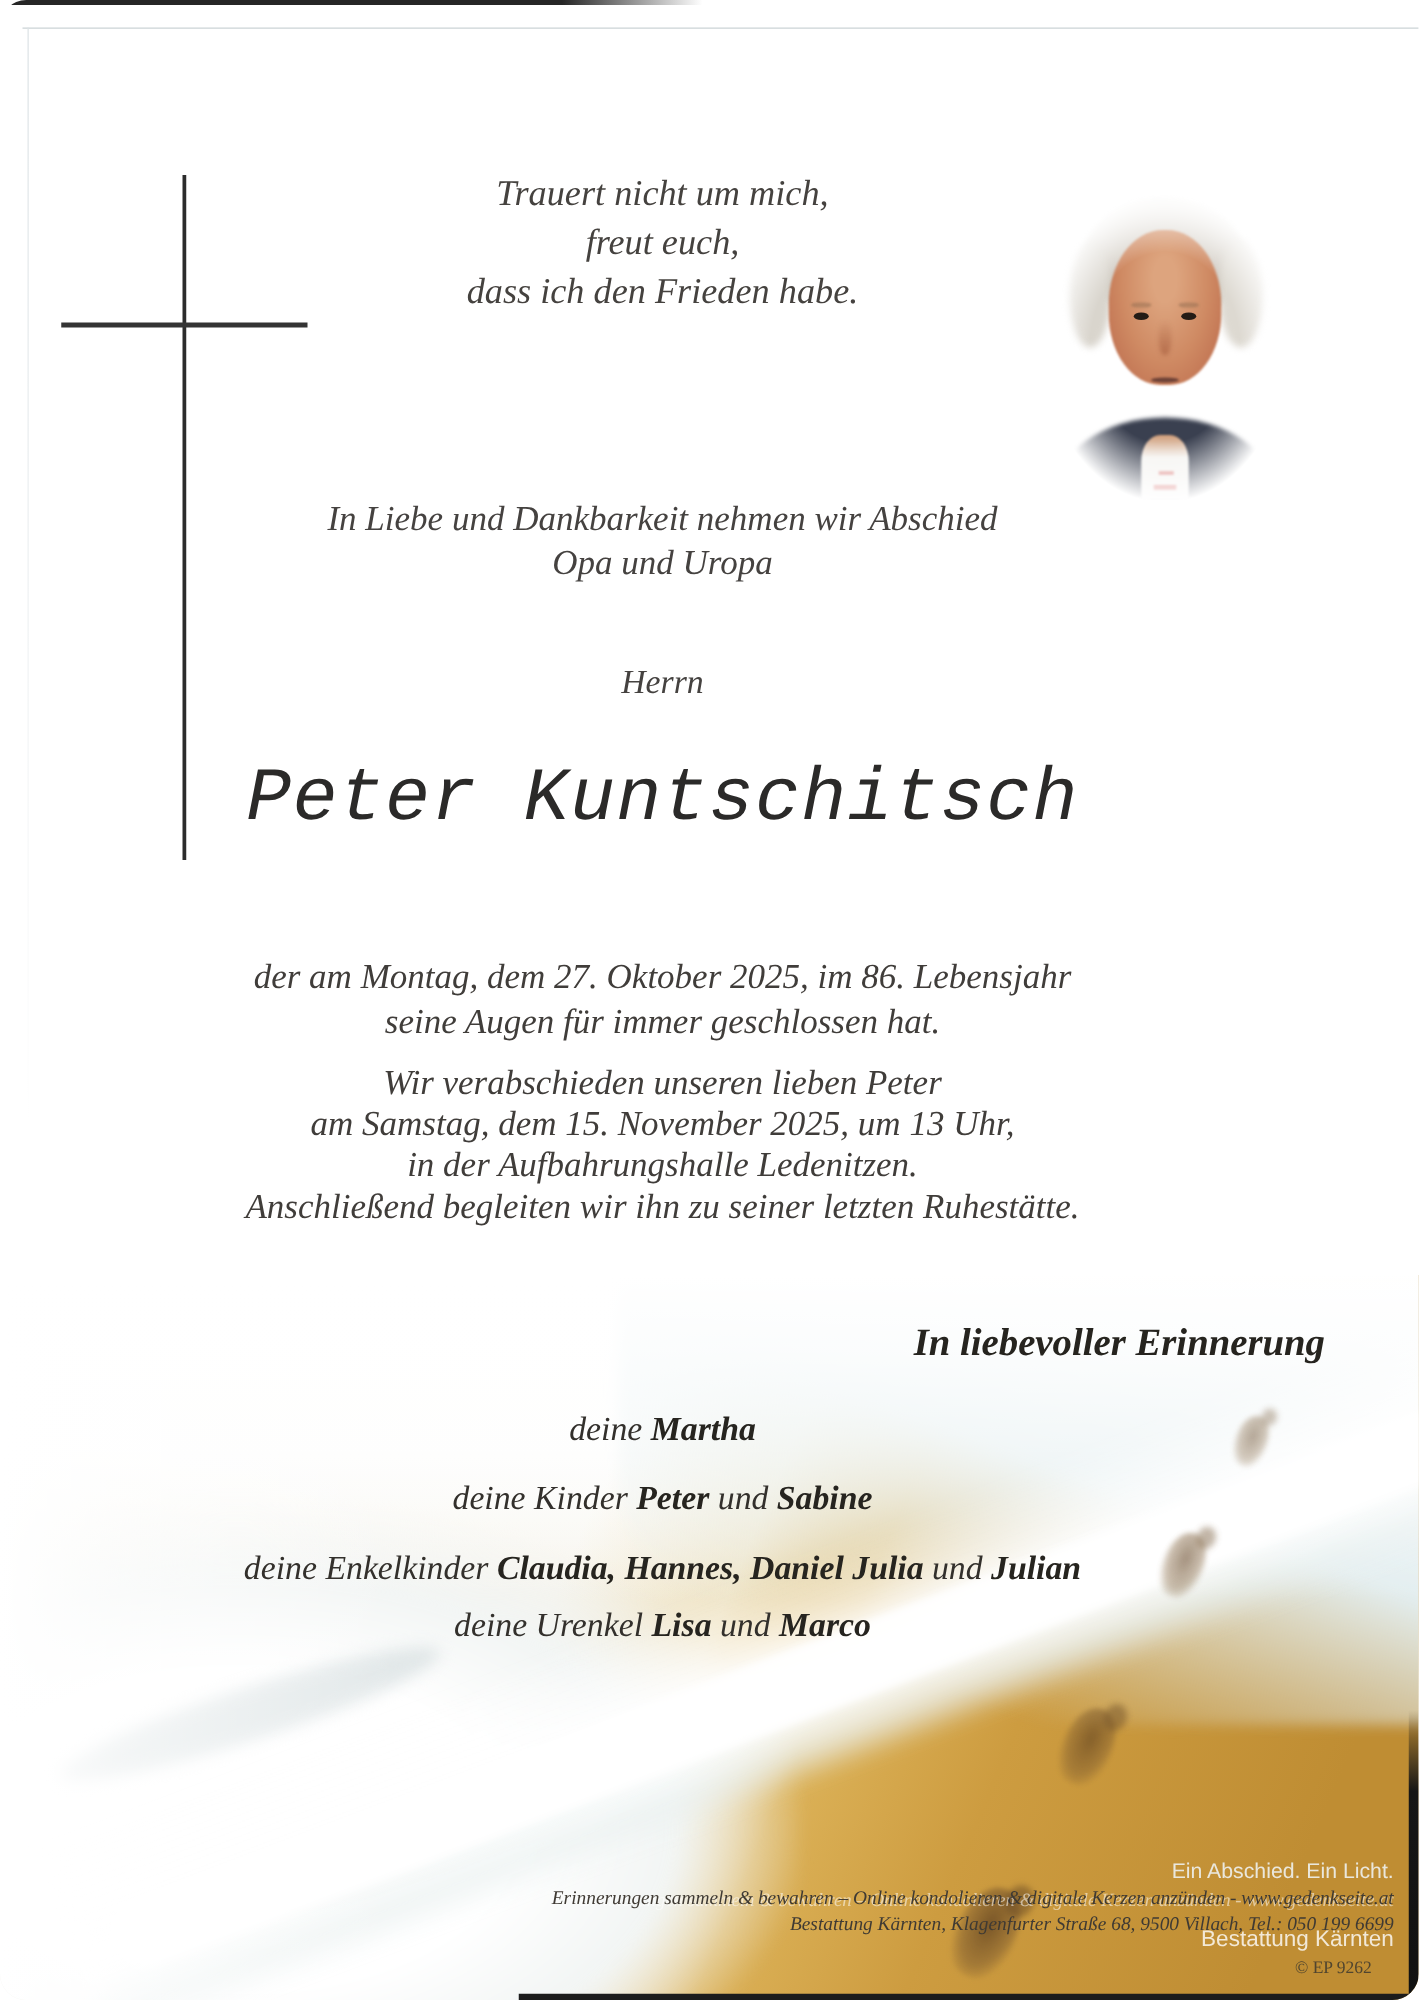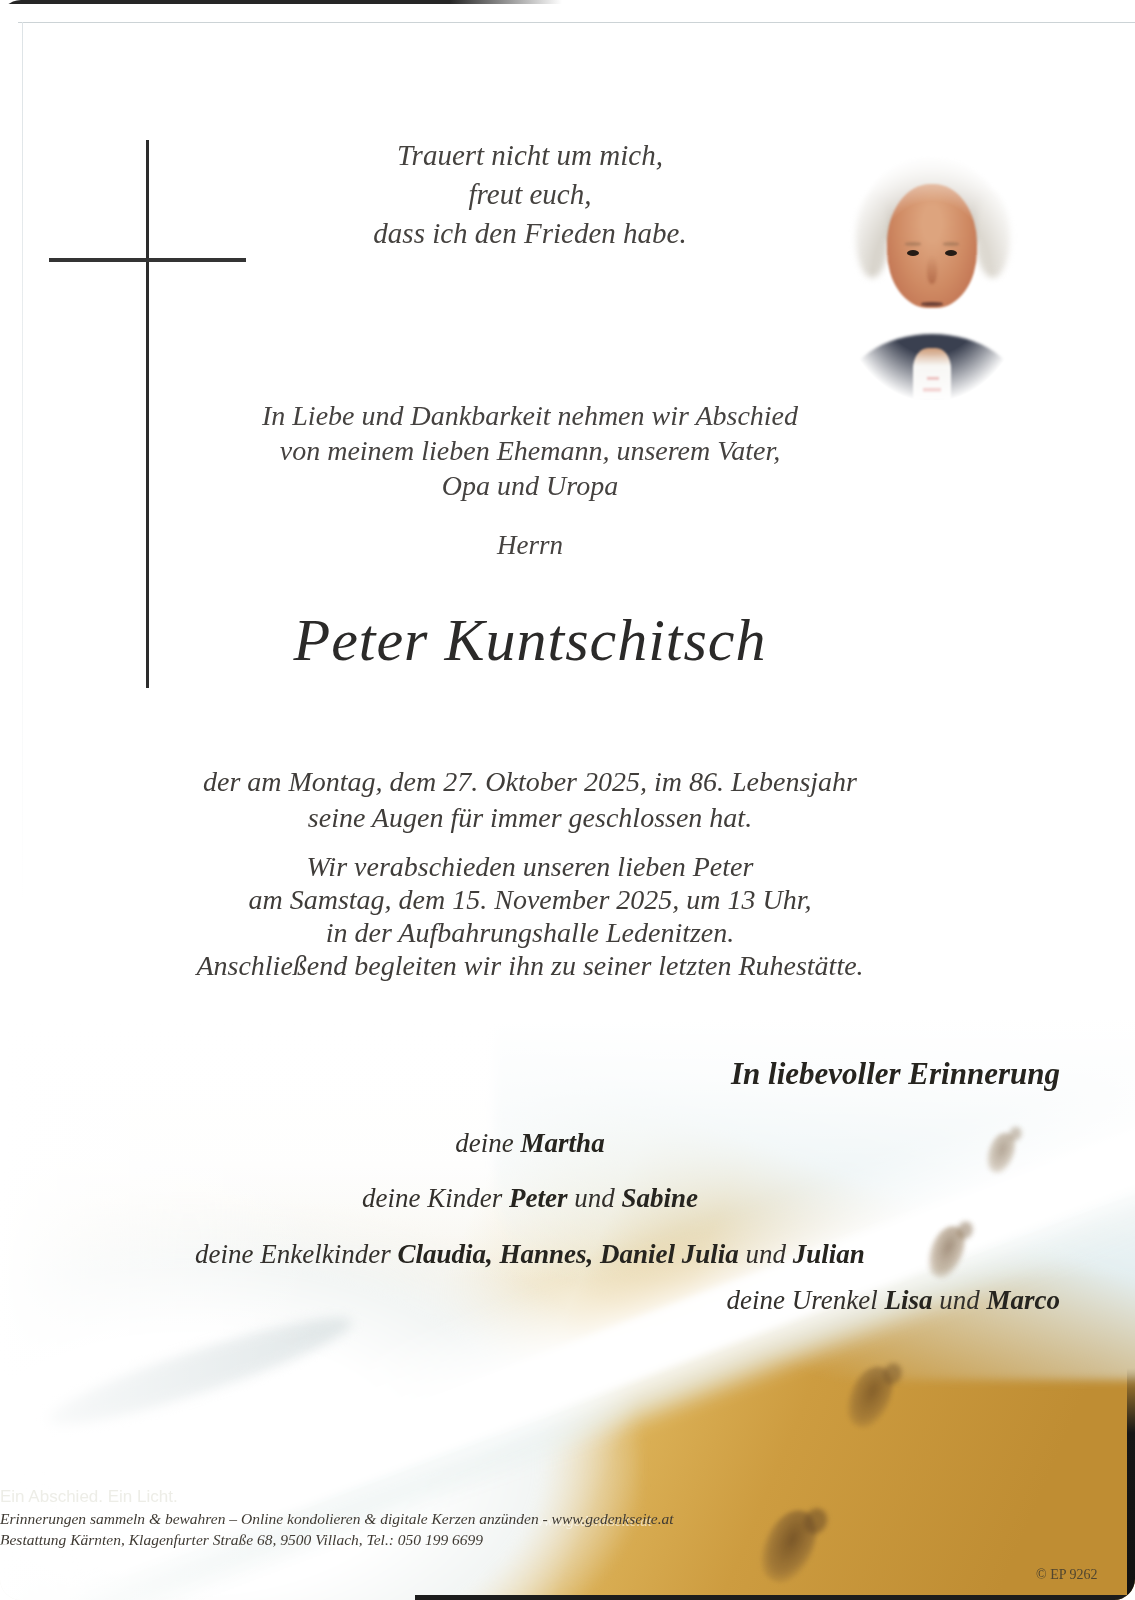--- a/index.html
+++ b/index.html
@@ -17,30 +17,30 @@
   
   .cross-v{left:146px;top:140px;width:3px;height:548px;background:#2c2c2c;}
   .cross-h{left:49px;top:258px;width:197px;height:4px;background:#343434;}
 
   
   .col{left:0;width:1060px;text-align:center;}
   .it{font-style:italic;}
   .quote{top:136px;font-size:29px;line-height:39px;color:#45423f;}
   .intro{top:398px;font-size:28px;line-height:35px;color:#454240;}
   .salutation{top:530px;font-size:27px;color:#454240;}
-  .deceased{top:604px;font-size:60px;line-height:72px;color:#2b2a29;letter-spacing:1px;}
+  .deceased{top:604px;font-size:60px;line-height:72px;color:#2b2a29;letter-spacing:1px;font-family:Liberation Mono, monospace;}
   .death{top:764px;font-size:28px;line-height:36px;color:#403d3a;}
   .farewell{top:850px;font-size:28px;line-height:33px;color:#403d3a;}
   .closing-h{top:1056px;font-size:31px;font-weight:bold;color:#26241f;text-align:right;}
   .fam{font-size:27px;color:#33302c;}
   .fam .b{font-weight:bold;color:#26241f;}
-  .fam1{top:1128px;} .fam2{top:1183px;} .fam3{top:1239px;} .fam4{top:1285px;text-align:right;}
-
-  
-  .foot{left:0;width:1115px;text-align:left;}
+  .fam1{top:1128px;} .fam2{top:1183px;} .fam3{top:1239px;} .fam4{top:1285px;}
+
+  
+  .foot{left:0;width:1115px;text-align:right;}
   .tagline{top:1487px;font-family:"Liberation Sans",sans-serif;font-style:normal;
            font-size:17px;color:rgba(236,236,230,.95);}
   .foot-white-echo{top:1513px;font-size:15px;font-style:italic;color:rgba(255,255,255,.55);}
   .foot1{top:1510px;font-size:15.5px;font-style:italic;color:#3f3a33;}
   .foot2{top:1531px;font-size:15.5px;font-style:italic;color:#3f3a33;}
   .watermark{top:1541px;font-family:Liberation Sans, sans-serif;font-size:18px;color:rgba(255,255,255,.8);}
   .print-code{left:1036px;top:1567px;font-size:14px;font-style:normal;color:#50452f;
               font-family:"Liberation Serif",serif;}
 
   
@@ -152,21 +152,20 @@
   </div>
 
   <div class="abs col quote it">
     <div>Trauert nicht um mich,</div>
     <div>freut euch,</div>
     <div>dass ich den Frieden habe.</div>
   </div>
 
   <div class="abs col intro it">
     <div>In Liebe und Dankbarkeit nehmen wir Abschied</div>
-    <div>von meinem lieben Ehemann, unserem Vater,</div>
     <div>Opa und Uropa</div>
   </div>
 
   <div class="abs col salutation it">Herrn</div>
   <div class="abs col deceased it">Peter Kuntschitsch</div>
 
   <div class="abs col death it">
     <div>der am Montag, dem 27. Oktober 2025, im 86. Lebensjahr</div>
     <div>seine Augen für immer geschlossen hat.</div>
   </div>

